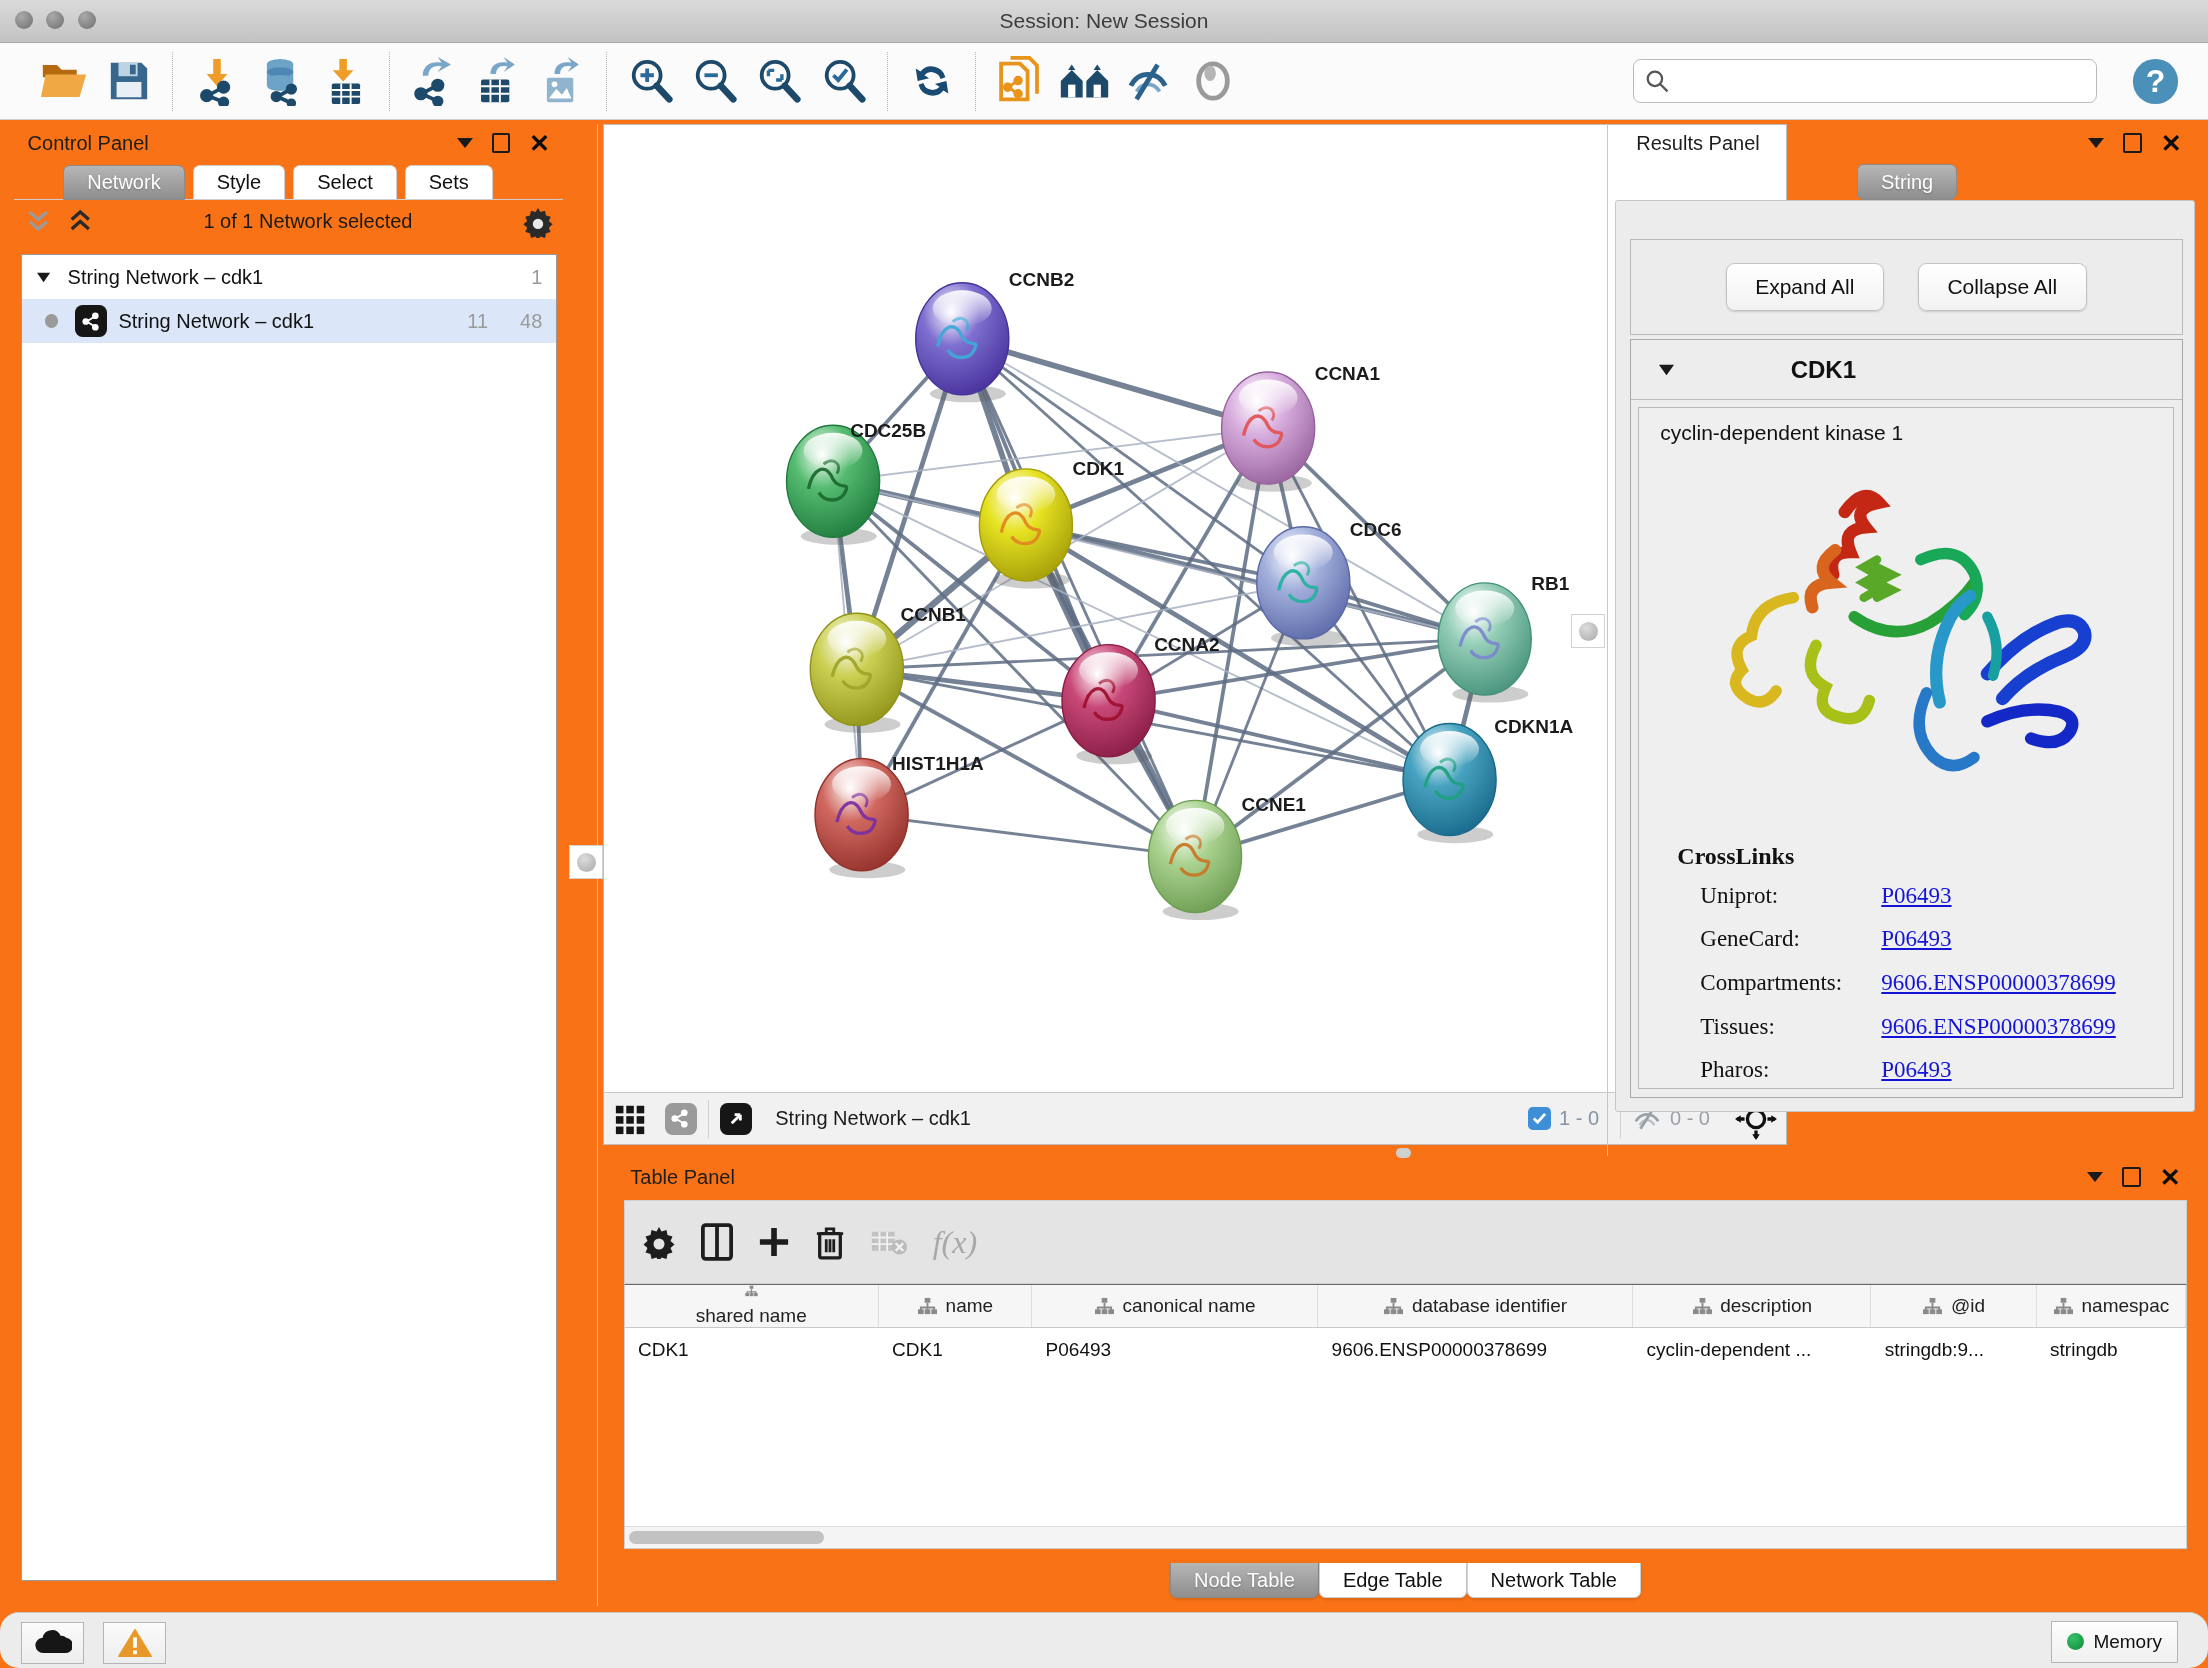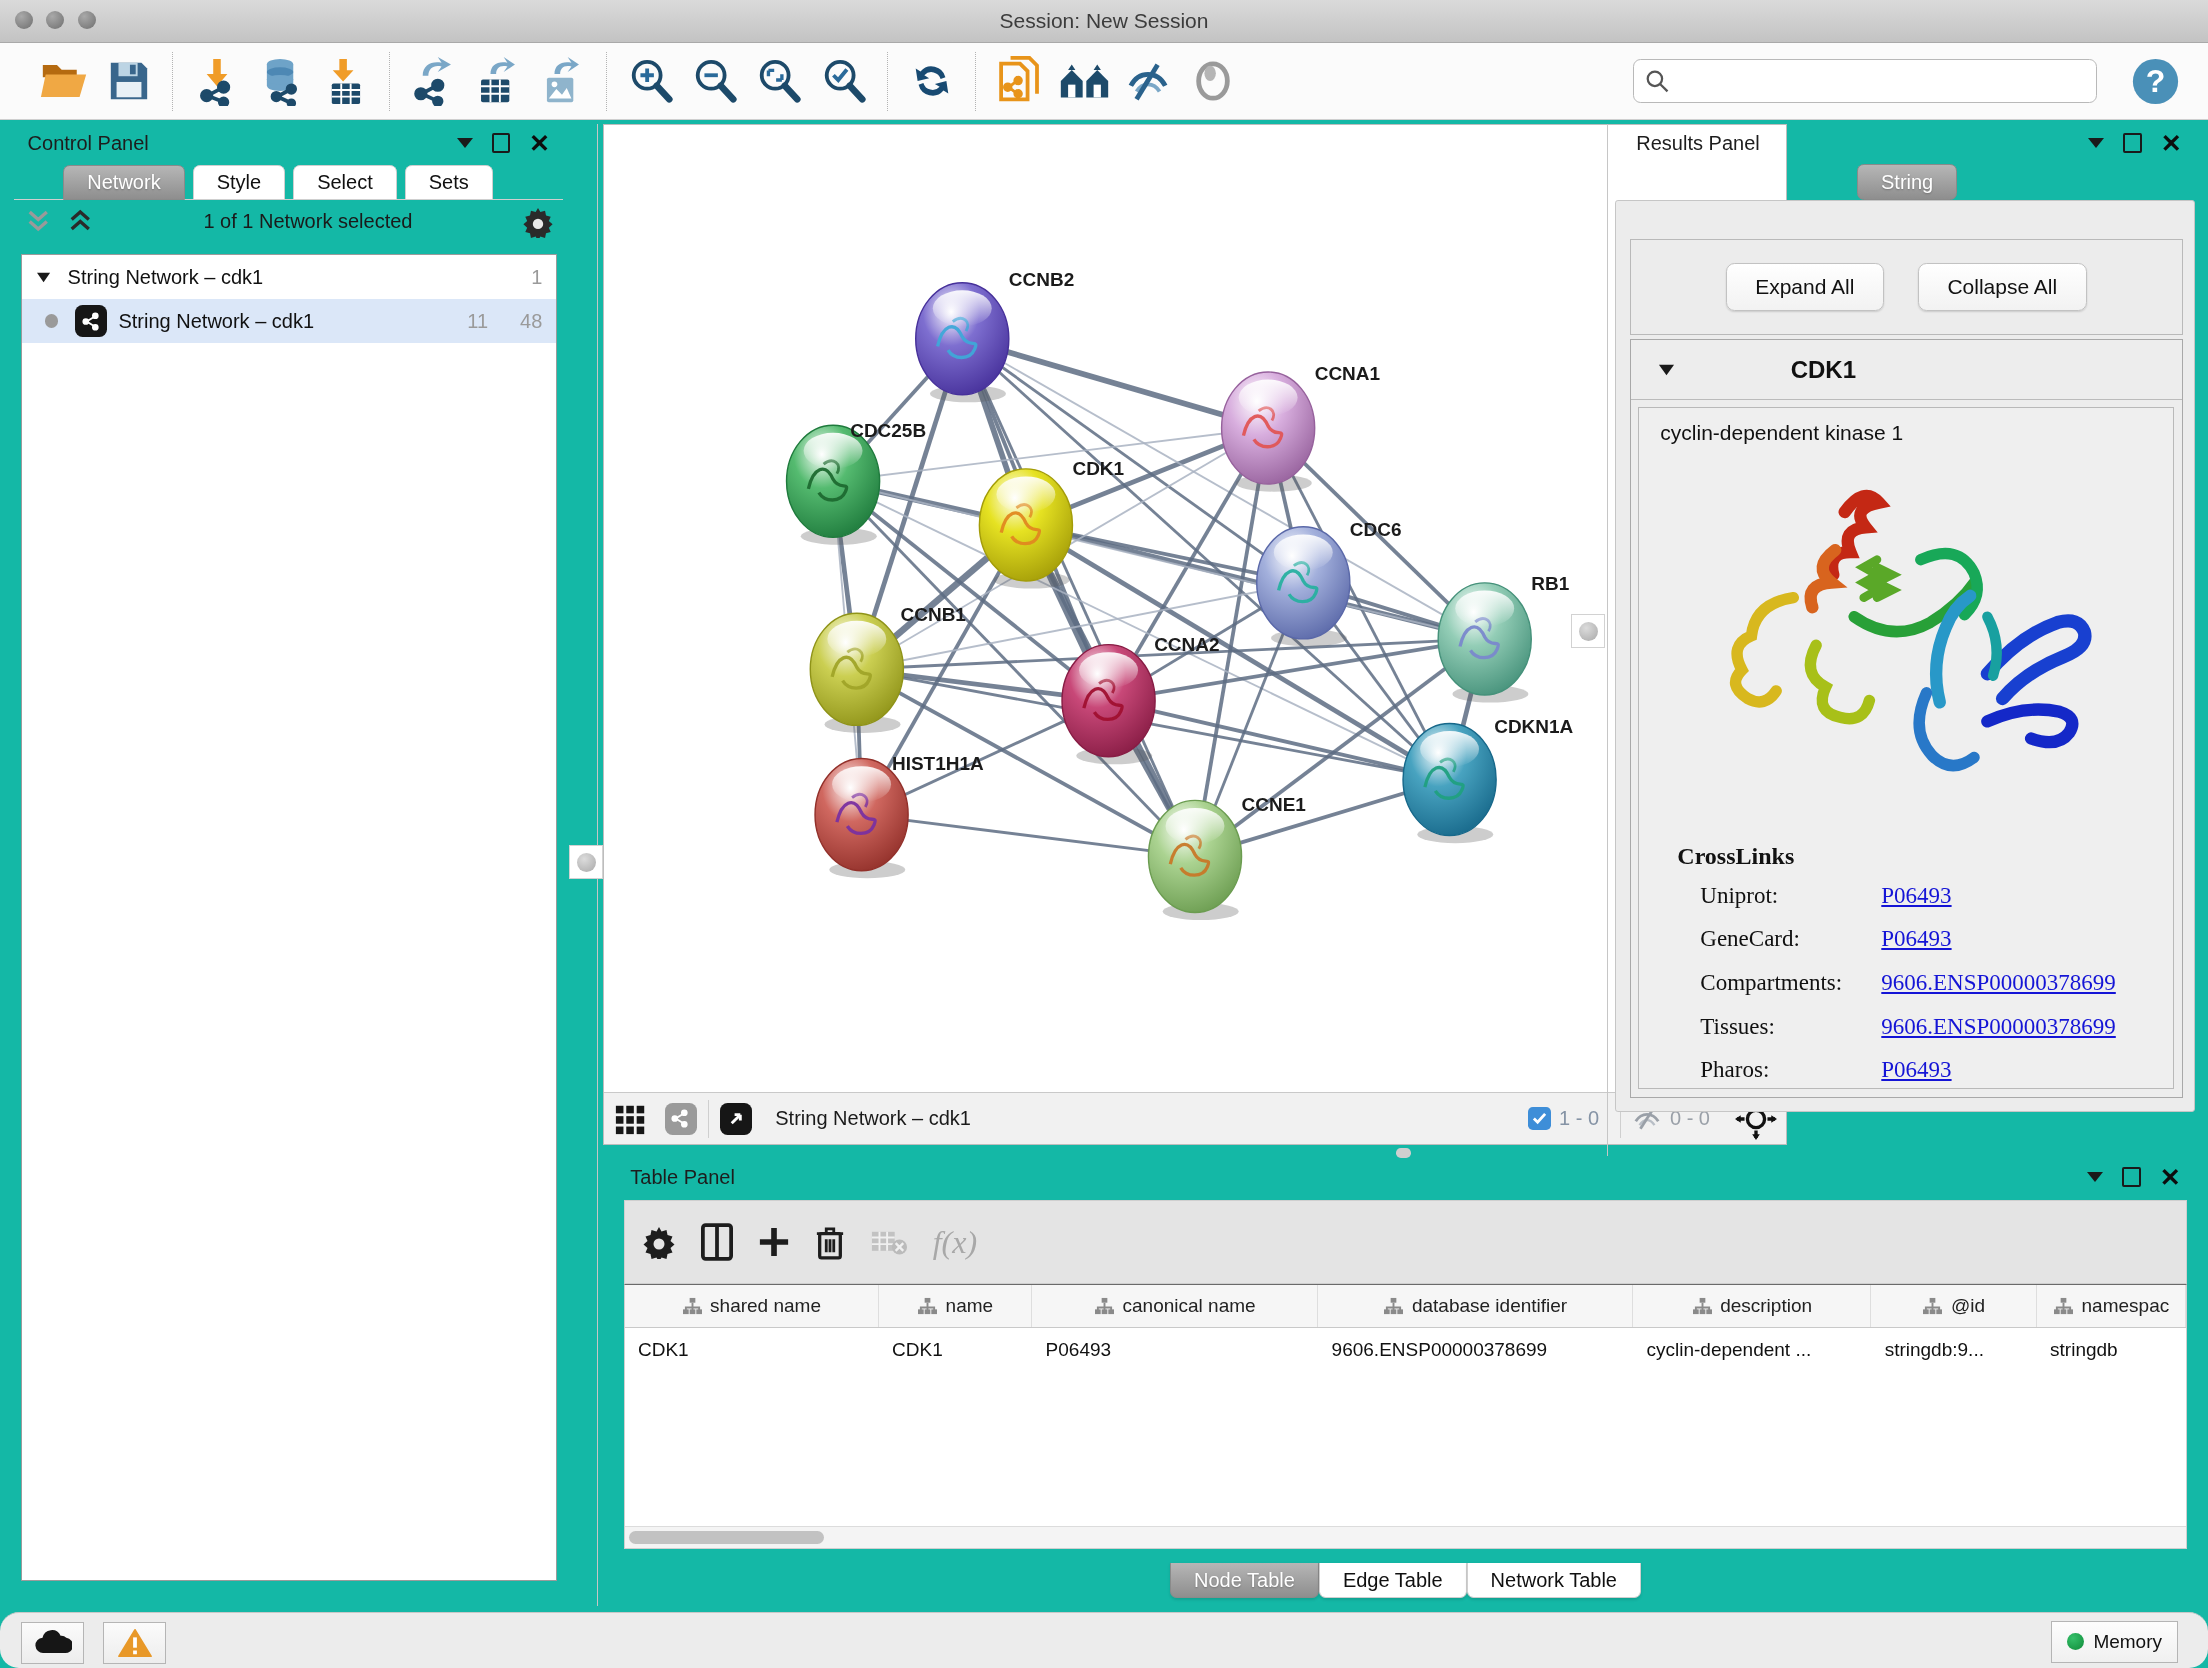--- a/index.html
+++ b/index.html
@@ -1,16 +1,16 @@
 <!DOCTYPE html>
 <html style="font-size:15px"><head>
 <meta charset="utf-8">
 <style>
   html,body{margin:0;padding:0;background:#8f8f8f;}
-  #app{position:relative;width:2208px;height:1668px;background:#14b8a6;
+  #app{position:relative;width:2208px;height:1668px;background:#f97316;
        font-family:"Liberation Sans",sans-serif;overflow:hidden;color:#111;}
   
   .titlebar{position:absolute;left:0;top:0;width:2208px;height:42px;
     background:linear-gradient(#dadada,#c3c3c3);border-bottom:1px solid #a9a9a9;
     display:flex;align-items:center;}
   .lights{position:absolute;left:15px;top:11.4px;display:flex;gap:13.3px;}
   .light{width:18px;height:18px;border-radius:50%;
     background:radial-gradient(circle at 35% 30%,#a9a9a9,#6e6e6e);}
   .wtitle{width:100%;text-align:center;font-size:21px;color:#3c3c3c;}
   
@@ -702,21 +702,21 @@
         <svg width="38" height="28.5" viewBox="0 0 40 30" style="opacity:.45">
             <rect x="2" y="4" width="24" height="20" fill="#9a9a9a"></rect>
             <path d="M2 10 h24 M2 17 h24 M10 4 v20 M18 4 v20" stroke="#fff" stroke-width="2"></path>
             <circle cx="31" cy="20" r="8" fill="#8a8a8a"></circle>
             <path d="M27 16 l8 8 M35 16 l-8 8" stroke="#fff" stroke-width="2.5"></path>
           </svg>
         <span style="font-family:'Liberation Serif',serif;font-style:italic;font-size:32px;color:#a8a8a8;">f(x)</span>
       </div>
       <div class="tp-table">
         <div class="thead" id="table-head">
-            <div class="th" style="width: 255px;">
+            <div class="th" style="width: 255px; flex-direction: column;">
               <svg width="21" height="19" viewBox="0 0 22 20">
                 <g fill="#8a8a8a">
                   <rect x="8" y="1" width="6" height="5"></rect>
                   <rect x="1" y="13" width="6" height="5"></rect>
                   <rect x="8" y="13" width="6" height="5"></rect>
                   <rect x="15" y="13" width="6" height="5"></rect>
                   <path d="M10 6 h2 v4 h-2z M3 10 h16 v2 h-16z M3 10 h2 v4 h-2z M10 10 h2 v4 h-2z M17 10 h2 v4 h-2z"></path>
                 </g>
               </svg>
               <span>shared name</span>

